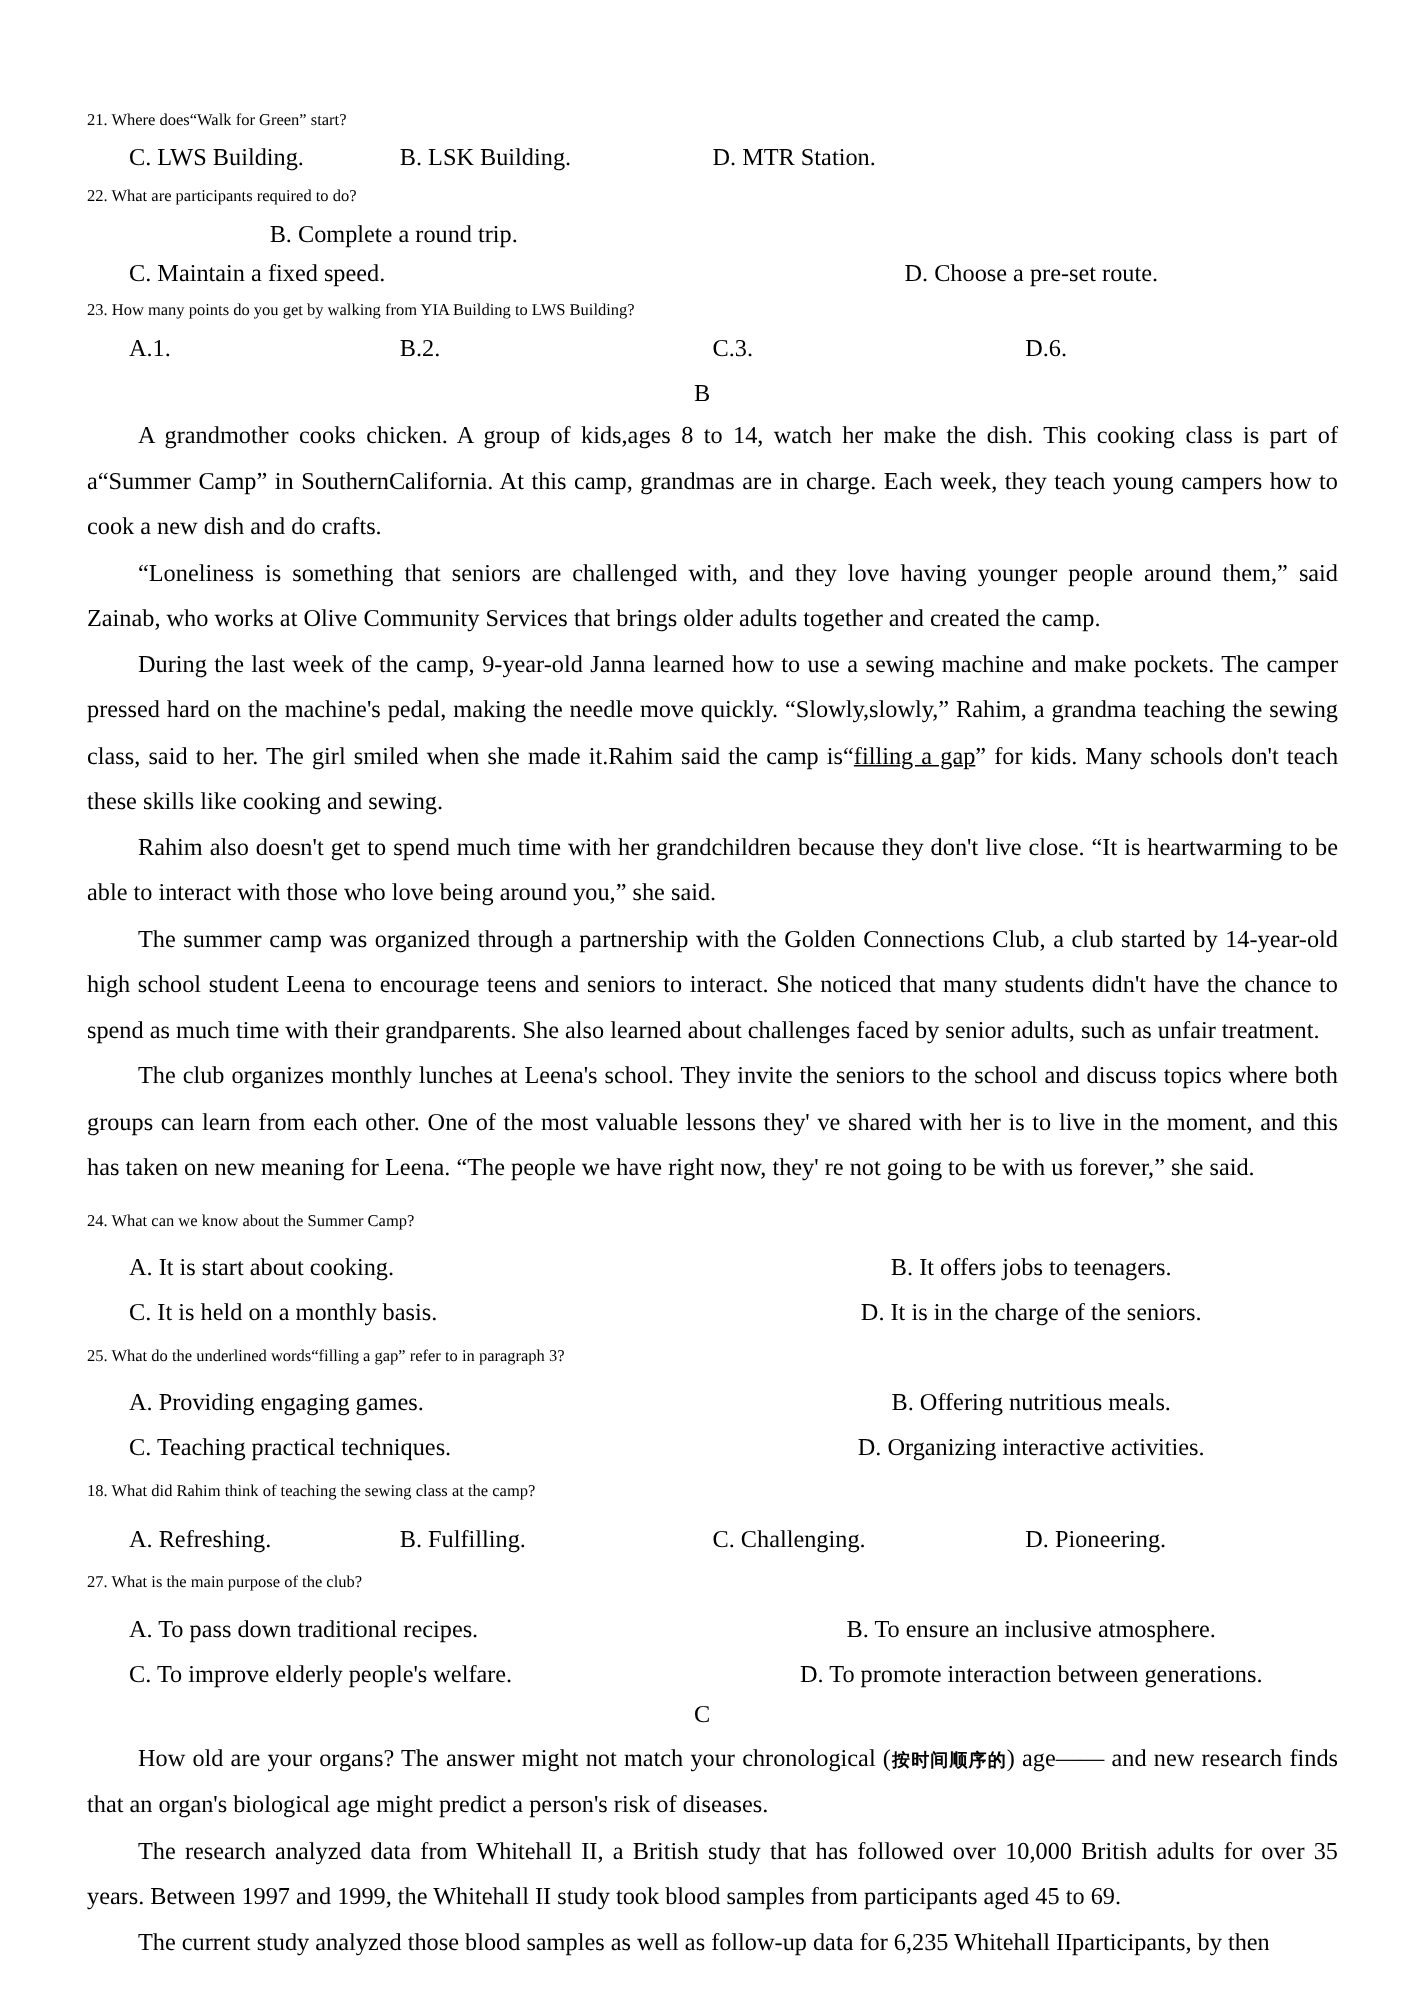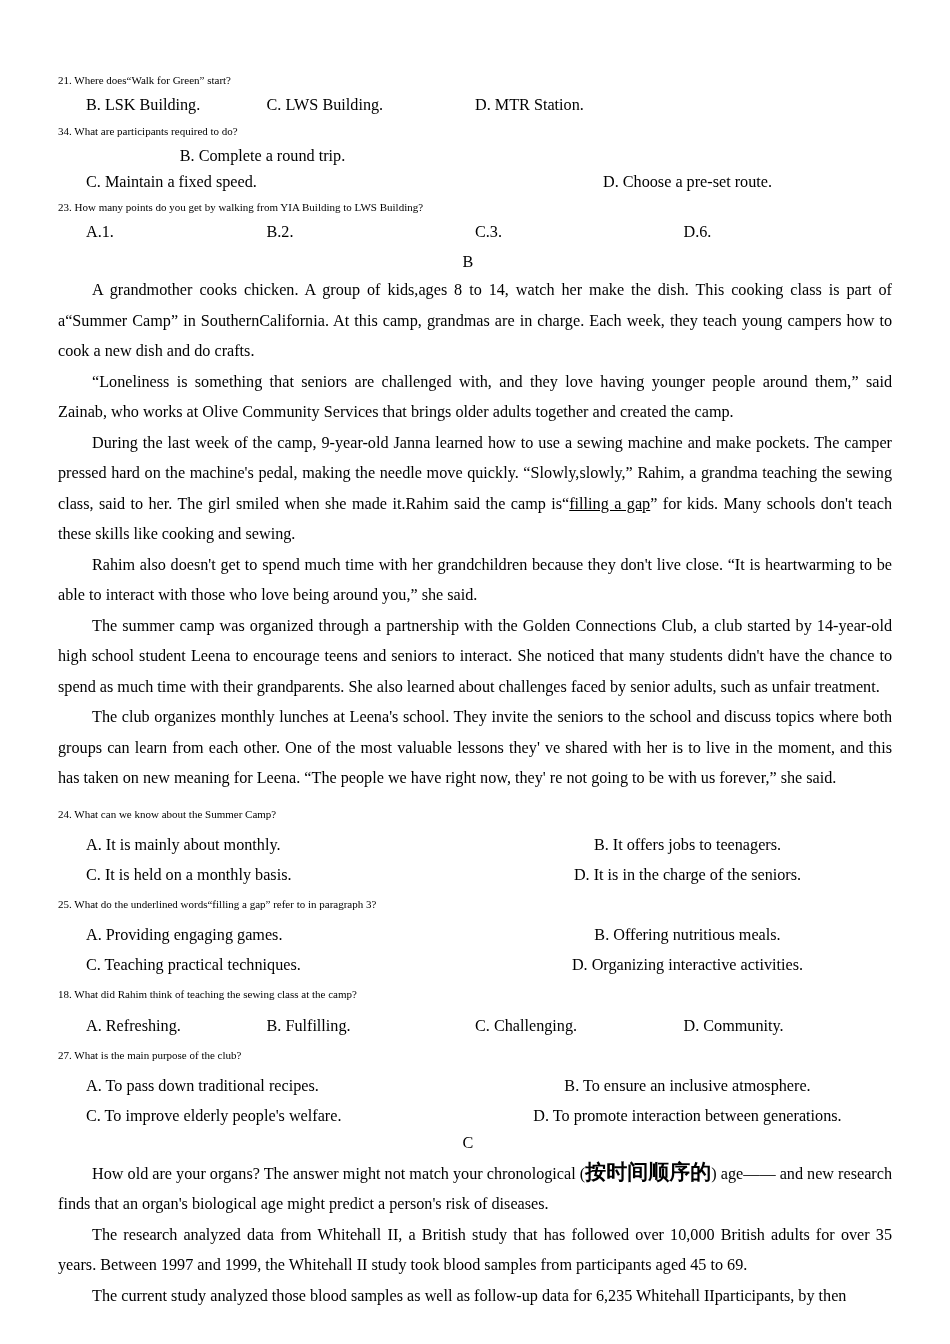--- a/index.html
+++ b/index.html
@@ -76,37 +76,37 @@
     line-height: 30.5px;
     text-align: justify;
     text-justify: inter-word;
     text-indent: 34px;
     margin: 0;
   }
   u.uline { }
   b.cn {
     font-family: Liberation Serif, serif;
     font-weight: bold;
-    font-size: 21px;
+    font-size: 12px;
   }
 </style>
 </head>
 <body>
 
 <div class="page">
   <div class="sheet">
 
     <p class="q-stem">21. Where does“Walk for Green” start?</p>
     <div class="opt-row four">
+      <span class="opt">C. LWS Building.</span>
       <span class="opt">B. LSK Building.</span>
-      <span class="opt">C. LWS Building.</span>
       <span class="opt">D. MTR Station.</span>
     </div>
 
-    <p class="q-stem">34. What are participants required to do?</p>
+    <p class="q-stem">22. What are participants required to do?</p>
     <div class="opt-row two">
       <span class="opt col-b">B. Complete a round trip.</span>
     </div>
     <div class="opt-row two">
       <span class="opt col-a">C. Maintain a fixed speed.</span>
       <span class="opt col-b">D. Choose a pre-set route.</span>
     </div>
 
     <p class="q-stem">23. How many points do you get by walking from YIA Building to LWS Building?</p>
     <div class="opt-row four">
@@ -125,21 +125,21 @@
     <p class="para"><span>During the last week of the camp, 9-year-old Janna learned how to use a sewing machine and make pockets. The camper pressed hard on the machine's pedal, making the needle move quickly. “Slowly,slowly,” Rahim, a grandma teaching the sewing class, said to her. The girl smiled when she made it.Rahim said the camp is“</span><u class="uline">filling a gap</u><span>” for kids. Many schools don't teach these skills like cooking and sewing.</span></p>
     <p class="para">Rahim also doesn't get to spend much time with her grandchildren because they don't live close. “It is heartwarming to be able to interact with those who love being around you,” she said.</p>
     <p class="para">The summer camp was organized through a partnership with the Golden Connections Club, a club started by 14-year-old high school student Leena to encourage teens and seniors to interact. She noticed that many students didn't have the chance to spend as much time with their grandparents. She also learned about challenges faced by senior adults, such as unfair treatment.</p>
     <p class="para">The club organizes monthly lunches at Leena's school. They invite the seniors to the school and discuss topics where both groups can learn from each other. One of the most valuable lessons they' ve shared with her is to live in the moment, and this has taken on new meaning for Leena. “The people we have right now, they' re not going to be with us forever,” she said.</p>
 
     <div class="gap-8"></div>
 
     <p class="q-stem">24. What can we know about the Summer Camp?</p>
     <div class="gap-6"></div>
     <div class="opt-row two">
-      <span class="opt col-a">A. It is mainly about monthly.</span>
+      <span class="opt col-a">A. It is start about cooking.</span>
       <span class="opt col-b">B. It offers jobs to teenagers.</span>
     </div>
     <div class="gap-4"></div>
     <div class="opt-row two">
       <span class="opt col-a">C. It is held on a monthly basis.</span>
       <span class="opt col-b">D. It is in the charge of the seniors.</span>
     </div>
 
     <div class="gap-4"></div>
 
@@ -156,21 +156,21 @@
     </div>
 
     <div class="gap-4"></div>
 
     <p class="q-stem">18. What did Rahim think of teaching the sewing class at the camp?</p>
     <div class="gap-6"></div>
     <div class="opt-row four">
       <span class="opt">A. Refreshing.</span>
       <span class="opt">B. Fulfilling.</span>
       <span class="opt">C. Challenging.</span>
-      <span class="opt">D. Community.</span>
+      <span class="opt">D. Pioneering.</span>
     </div>
 
     <div class="gap-4"></div>
 
     <p class="q-stem">27. What is the main purpose of the club?</p>
     <div class="gap-6"></div>
     <div class="opt-row two">
       <span class="opt col-a">A. To pass down traditional recipes.</span>
       <span class="opt col-b">B. To ensure an inclusive atmosphere.</span>
     </div>

